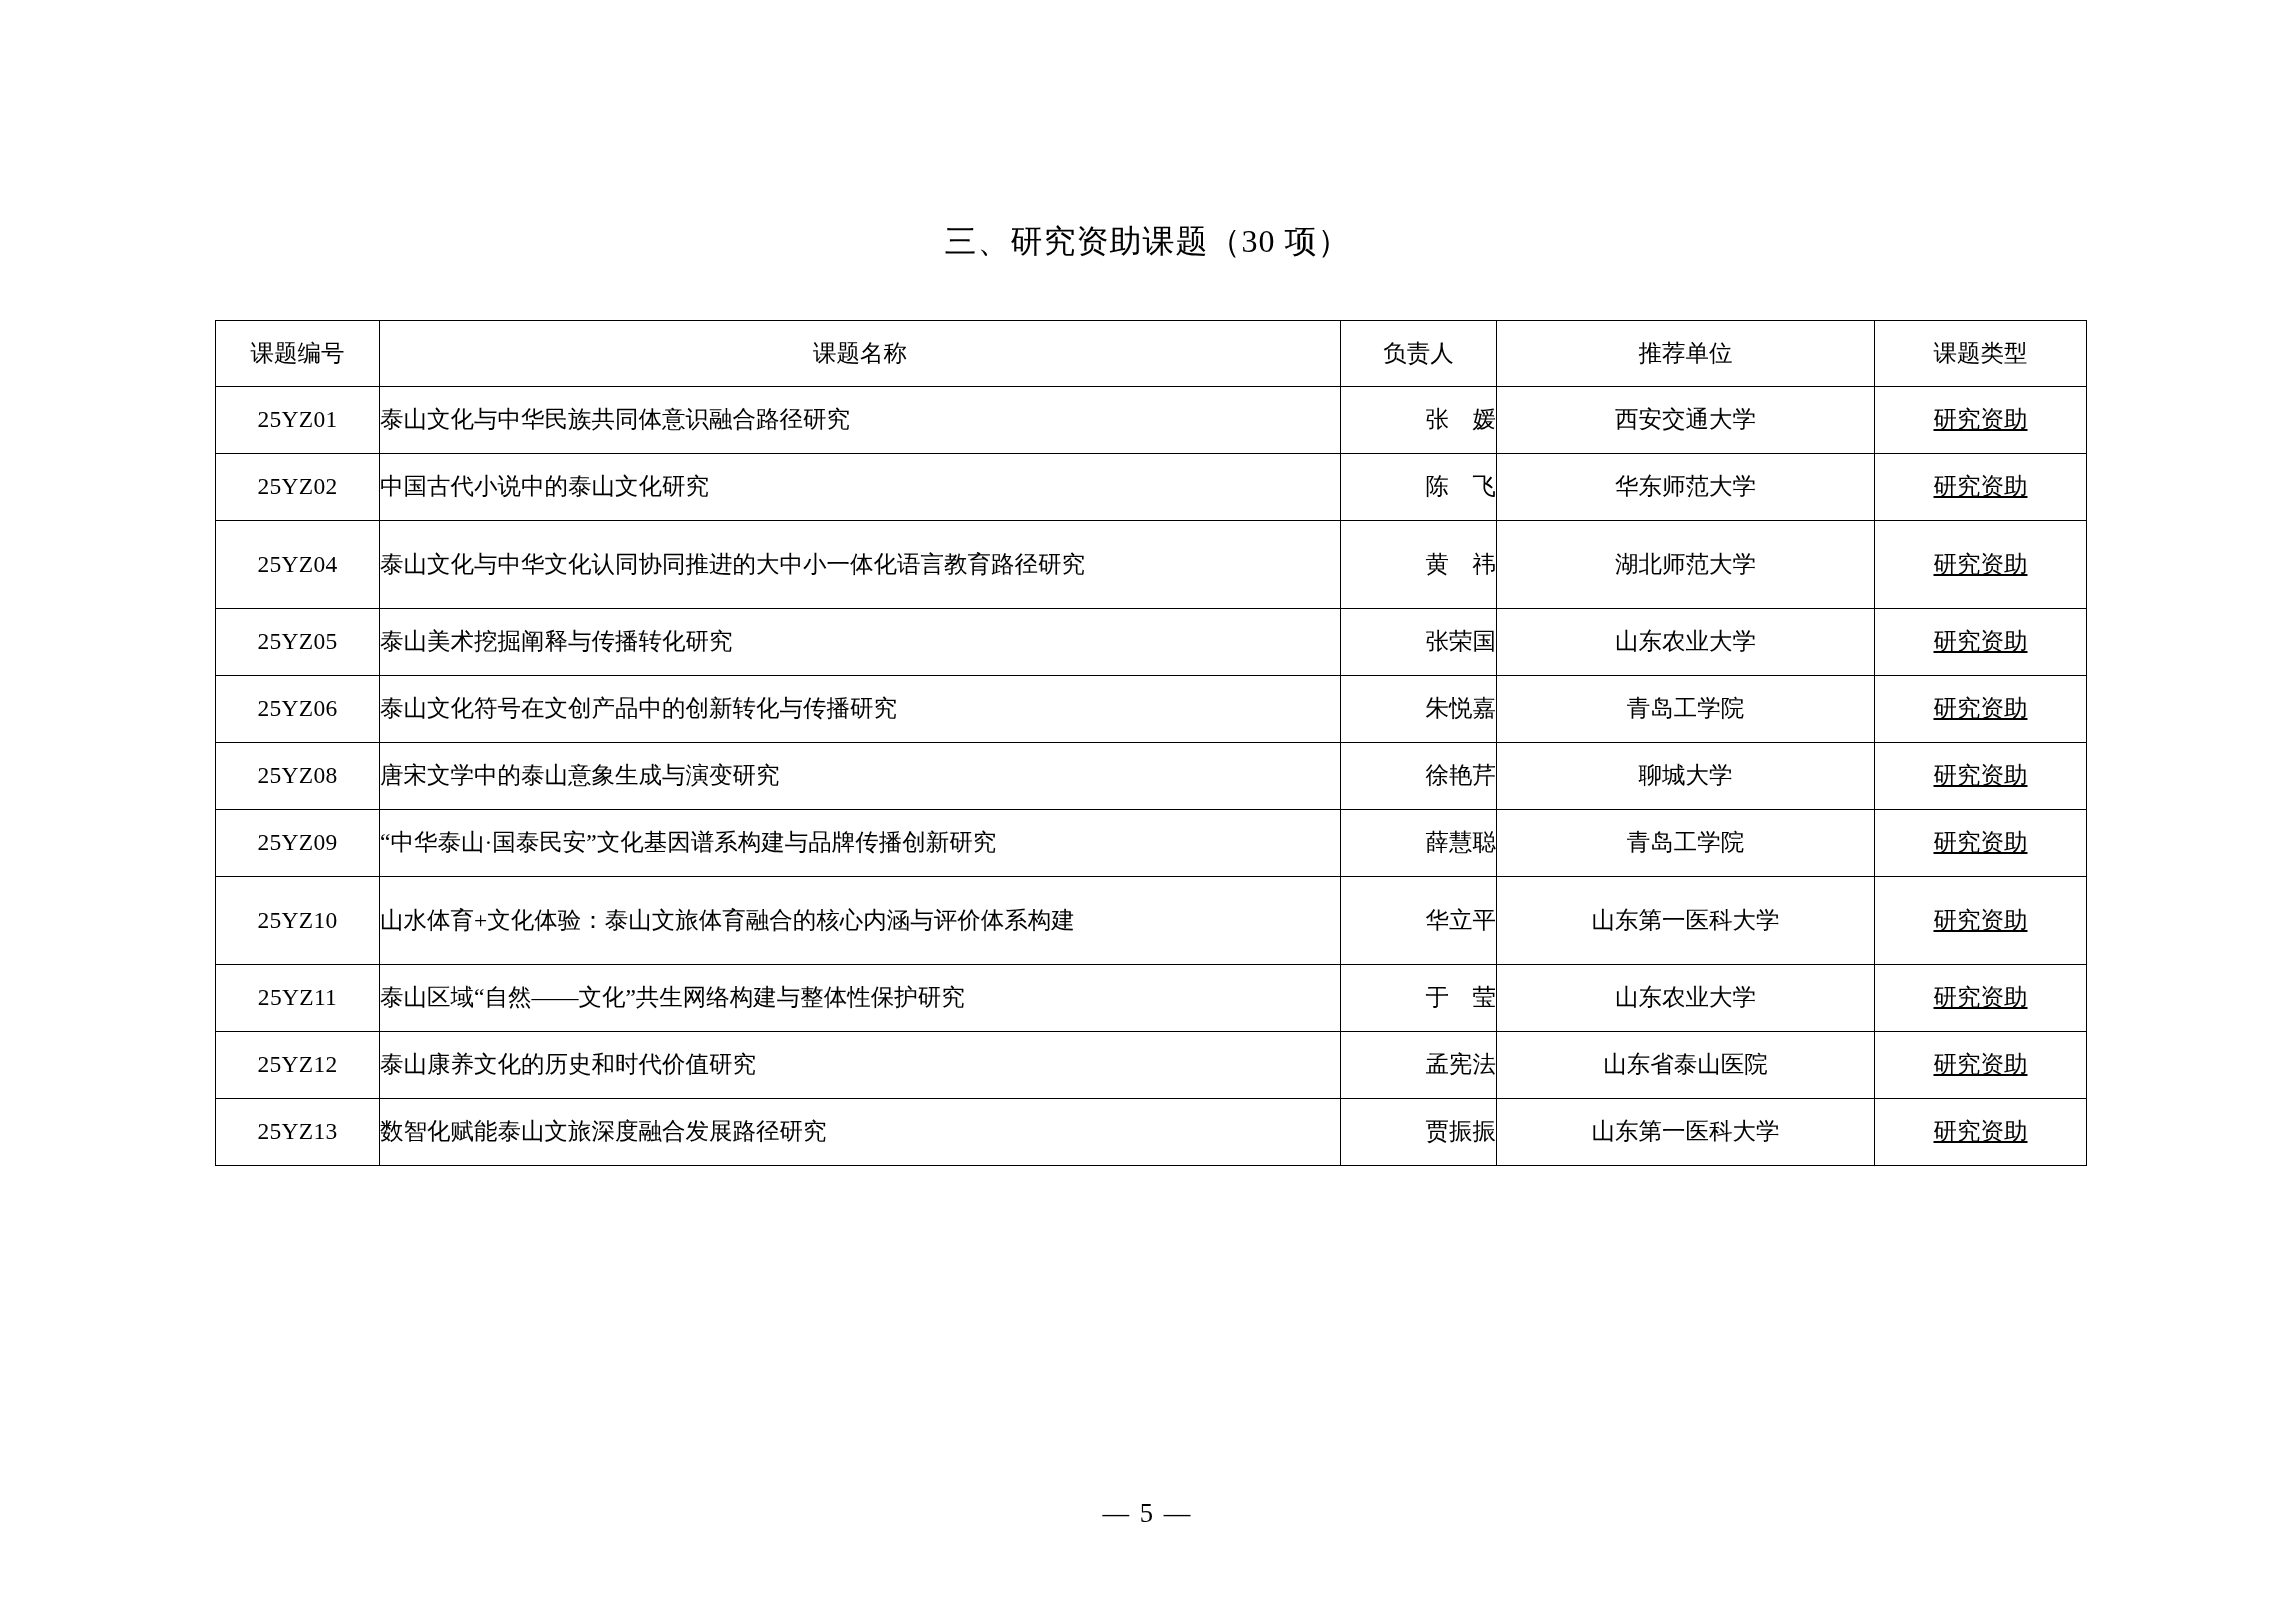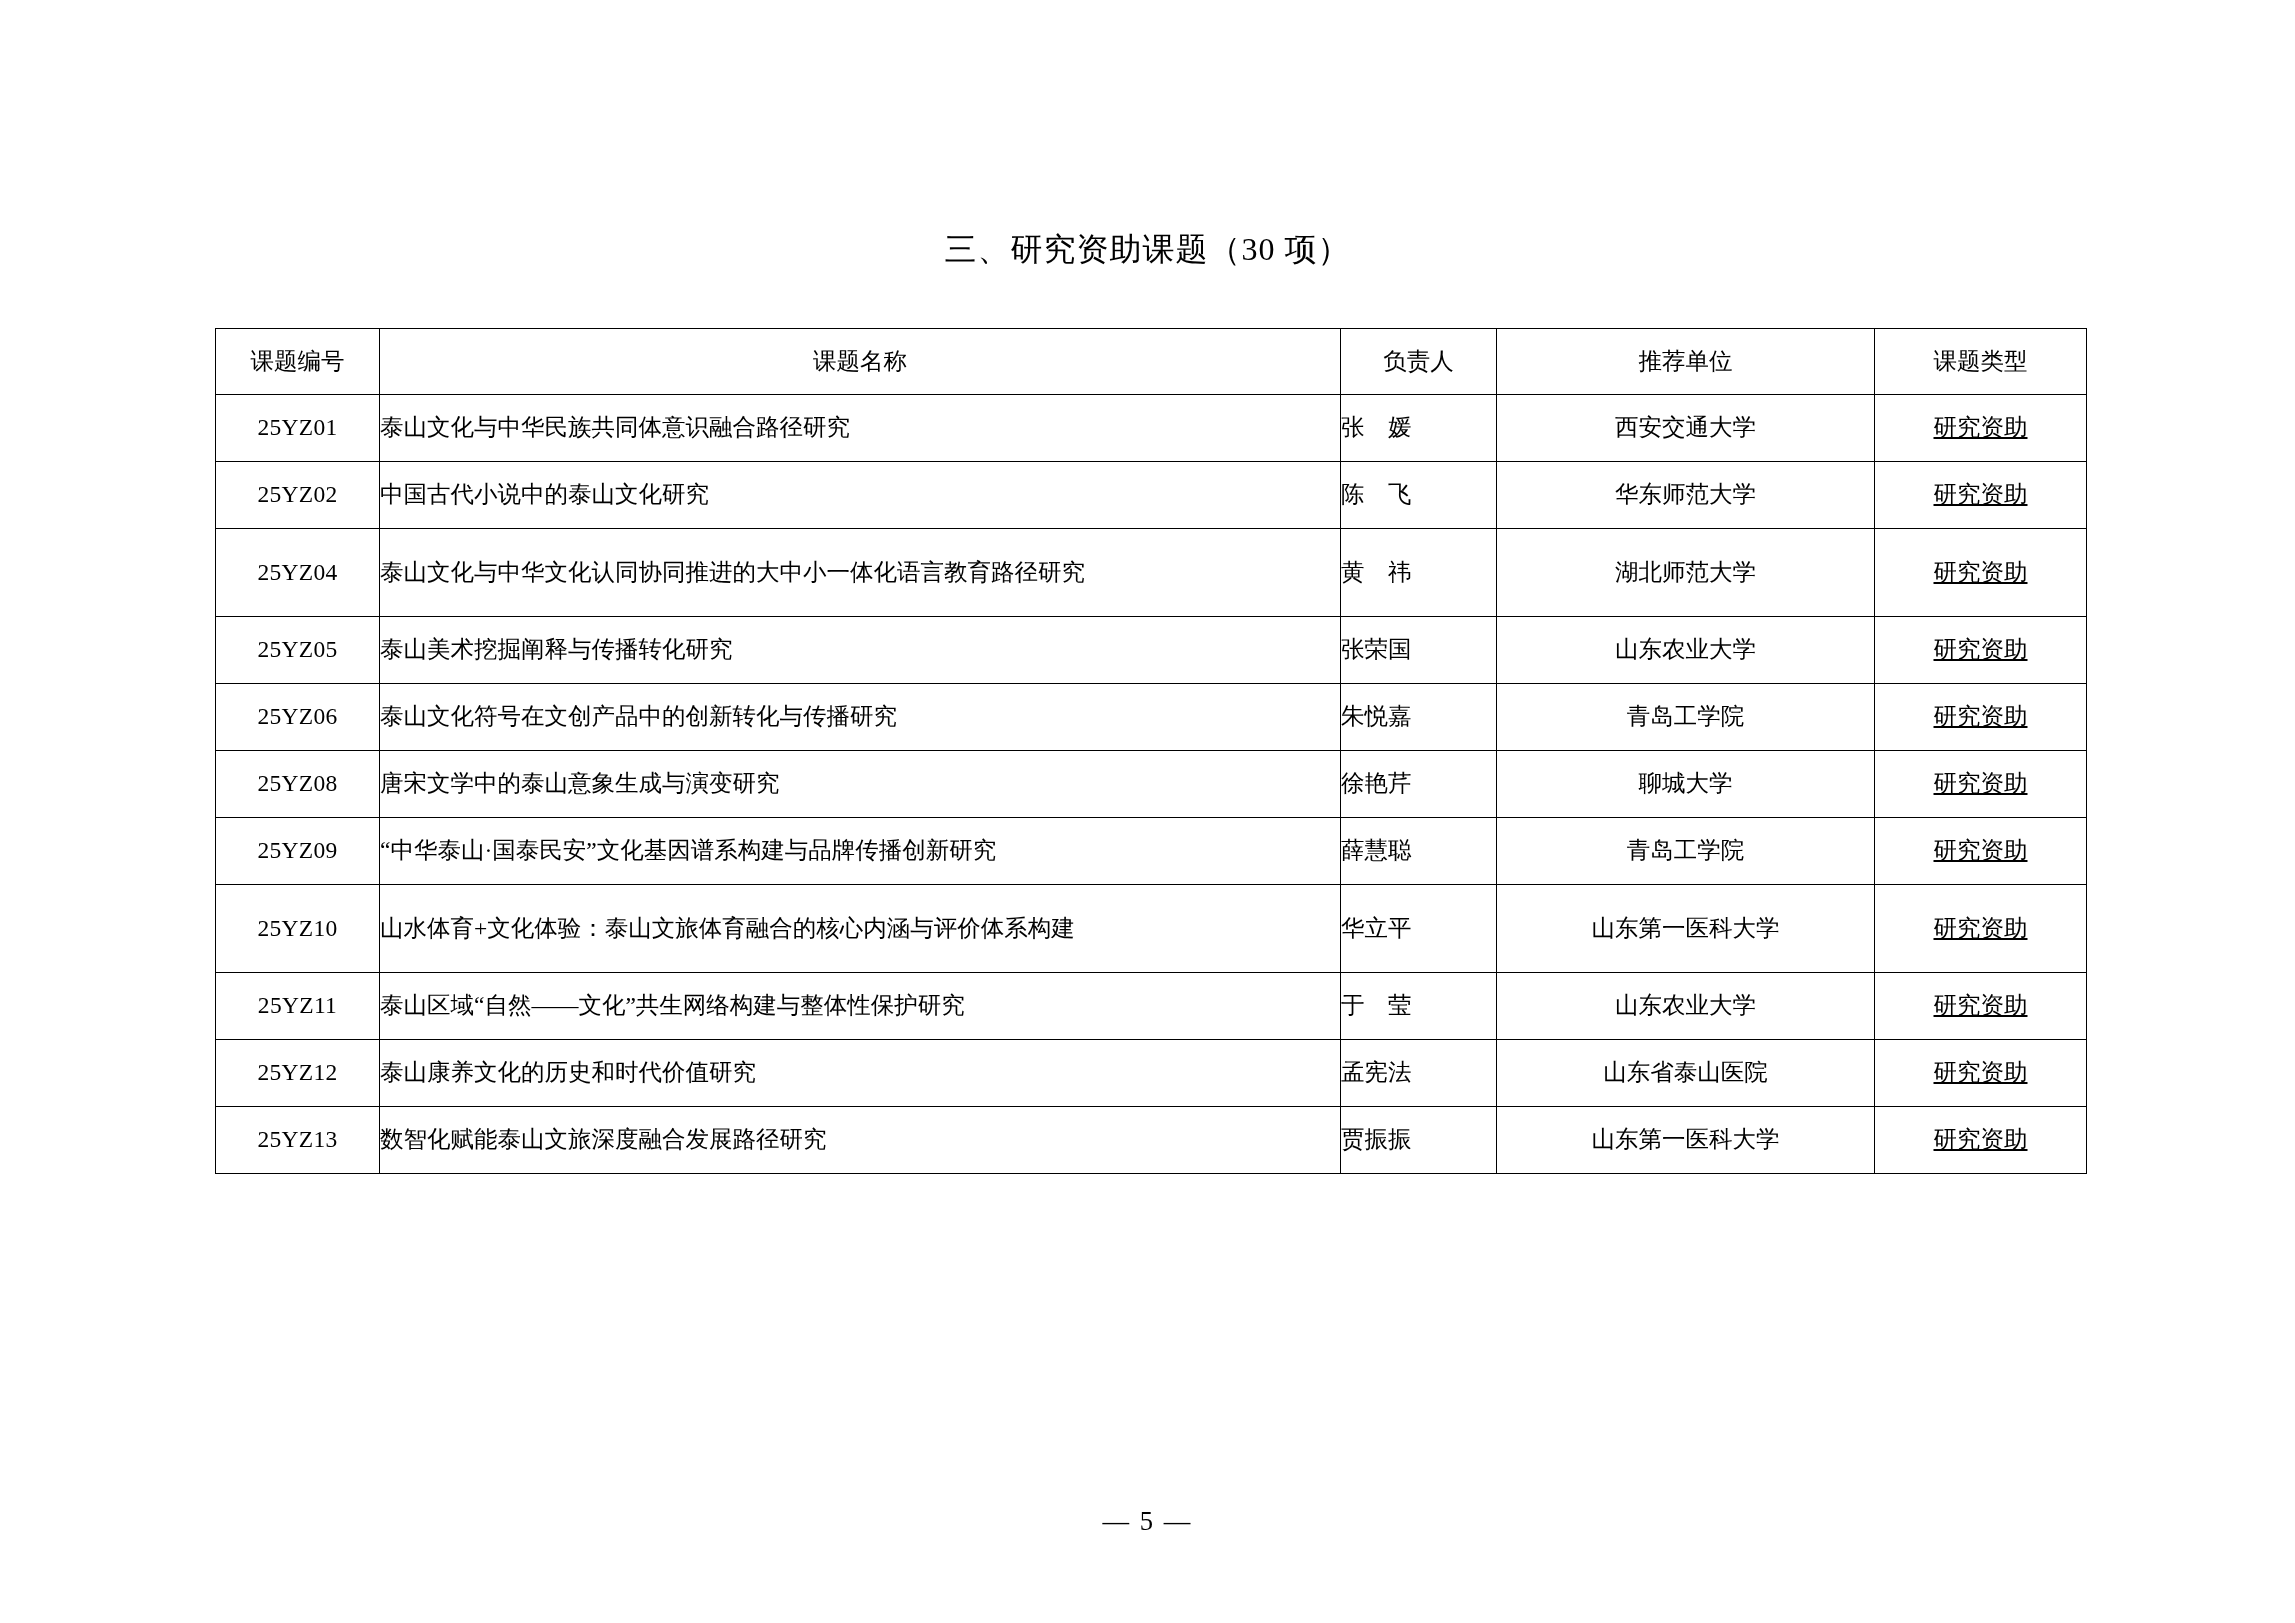--- a/index.html
+++ b/index.html
@@ -17,21 +17,21 @@
   .page {
     position: relative;
     width: 2295px;
     height: 1623px;
     box-sizing: border-box;
   }
   .doc-title {
     text-align: center;
     font-size: 32px;
     letter-spacing: 1px;
-    margin: 8px;
+    margin: 0;
     padding-top: 220px;
     font-weight: normal;
     font-family: "Liberation Serif", "DejaVu Serif", serif;
   }
   .table-wrap {
     margin: 0 auto;
     margin-top: 56px;
     width: 1871px;
     padding-left: 6px;
   }
@@ -65,21 +65,21 @@
     letter-spacing: 0.3px;
   }
   td.cell-name {
     text-align: left;
     padding-left: 13.3px;
     padding-right: 10.2px;
     font-size: 23.5px;
     border-radius: 8px;
   }
   td.cell-leader {
-    text-align: left;
+    text-align: right;
     font-size: 23.5px;
   }
   td.cell-unit {
     text-align: center;
     font-size: 23.5px;
     font-family: Liberation Serif, serif;
   }
   td.cell-type {
     text-align: center;
     font-size: 23.5px;

